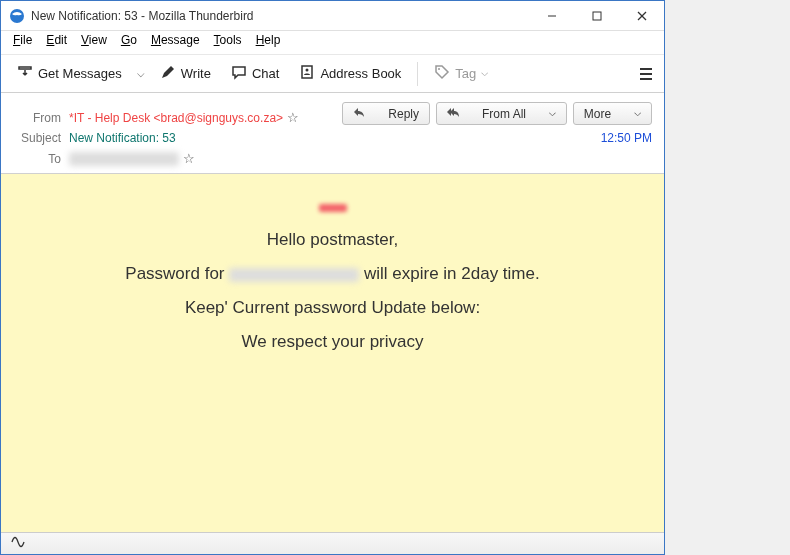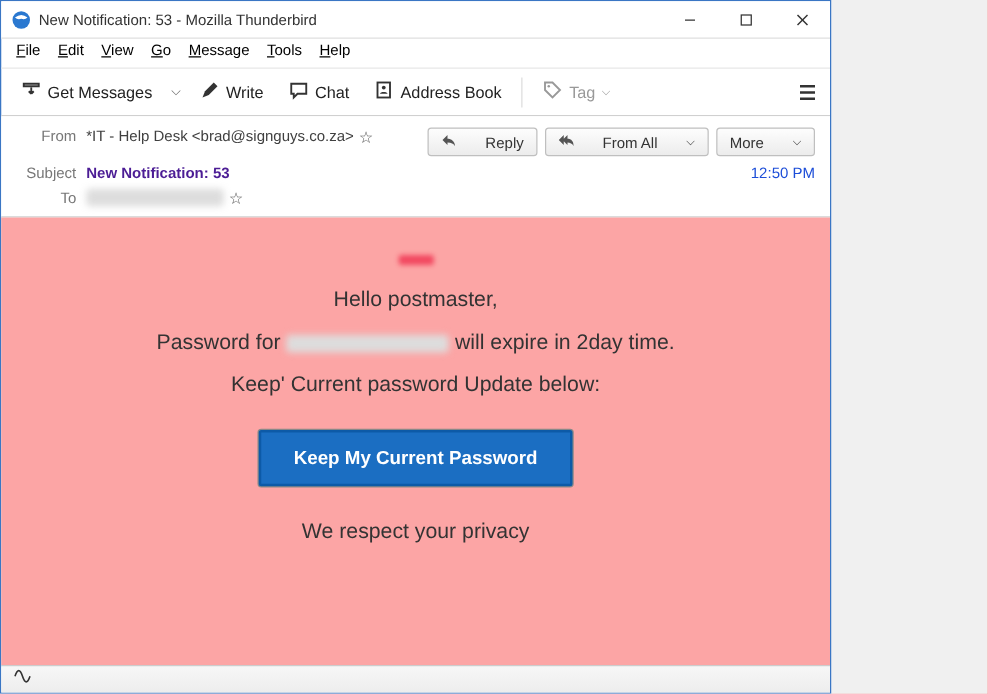--- a/index.html
+++ b/index.html
@@ -15,30 +15,30 @@
 .menubar .mitem .ul { text-decoration: underline; }
 .toolbar { height: 38px; display: flex; align-items: center; padding: 0 8px; border-bottom: 1px solid #d0d0d0; gap: 4px; justify-content: center; }
 .tbtn { display: flex; align-items: center; gap: 5px; padding: 4px 8px; font-size: 13px; color: #222; border-radius: 3px; }
 .tbtn svg { width: 16px; height: 16px; }
 .tsep { width: 1px; height: 24px; background: #ddd; margin: 0 4px; }
 .tdrop { width: 14px; display: flex; justify-content: center; color: #666; font-size: 10px; }
 .spacer { flex: 1; }
 .hamburger { width: 20px; display: flex; flex-direction: column; gap: 3px; padding: 4px; }
 .hamburger span { height: 2px; background: #333; }
 .headers { padding: 6px 12px 4px 12px; border-bottom: 1px solid #d0d0d0; font-size: 12px; background:#fff; }
-.hrow { display: flex; align-items: flex-start; padding: 3px 0; }
+.hrow { display: flex; align-items: flex-end; padding: 3px 0; }
 .hlabel { width: 48px; text-align: right; color: #777; margin-right: 8px; font-size: 12px; }
-.hval { color: #404040; }
-.hval.bold { font-weight: 700; color: #4c1d95; }
+.hval { color: #ef4444; }
+.hval.bold { font-weight: 400; color: #0f766e; }
 .star { color: #555; margin-left: 4px; font-size: 13px; }
 .actions { display: flex; gap: 6px; margin-left: auto; }
 .abtn { border: 1px solid #bfbfbf; background: linear-gradient(#fdfdfd,#ececec); padding: 3px 10px; font-size: 12px; border-radius: 3px; display: flex; align-items: center; gap: 23px; color: #333; }
 .abtn svg { width: 12px; height: 12px; }
 .time { color: #1d4ed8; font-size: 12px; }
-.body { flex: 1; overflow: auto; background: #fca5a5; padding: 30px 20px 10px 20px; text-align: center; font-family: Georgia, 'Times New Roman', serif; color: #333; position: relative; }
+.body { flex: 1; overflow: auto; background: #fef9c3; padding: 30px 20px 10px 20px; text-align: center; font-family: Georgia, 'Times New Roman', serif; color: #333; position: relative; }
 .body p { margin: 14px 0; font-size: 17px; }
 .ctabtn { display: inline-block; background: #1b6ec2; color: #fff; border: 2px solid #0d5aa7; padding: 12px 26px; font-size: 15px; font-weight: 600; font-family: "Segoe UI", sans-serif; border-radius: 2px; margin: 12px 0; box-shadow: 0 0 0 1px #888; }
 .redbar { width: 28px; height: 8px; background: #e24; border-radius: 2px; margin: 0 auto 18px auto; opacity: .7; filter: blur(2px); }
 .statusbar { height: 22px; border-top: 1px solid #ccc; background: linear-gradient(#f7f7f7,#ededed); display: flex; align-items: center; padding: 0 10px; }
 .statusbar svg { width: 14px; height: 14px; }
 .redacted { display:inline-block; width:110px; height:14px; background:#ddd; filter: blur(3px); vertical-align: middle; border-radius:3px;}
 </style>
 </head>
 <body>
 
@@ -164,23 +164,20 @@
     </div>
   </div>
 
   <div class="body">
     <div class="redbar"></div>
     <p>Hello postmaster,</p>
     <p>
       <span>Password for </span><span class="redacted" style="width:130px"></span><span> will expire in 2day time.</span>
     </p>
     <p>Keep' Current password Update below:</p>
-    <div>
-      <a class="ctabtn">Keep My Current Password</a>
-    </div>
     <p>We respect your privacy</p>
   </div>
 
   <div class="statusbar">
     <span><svg viewBox="0 0 14 14">
           <path d="M1 7c2-6 4-6 6 0s4 6 6 0" fill="none" stroke="#333" stroke-width="1.3"></path>
         </svg></span>
   </div>
 </div>
 

